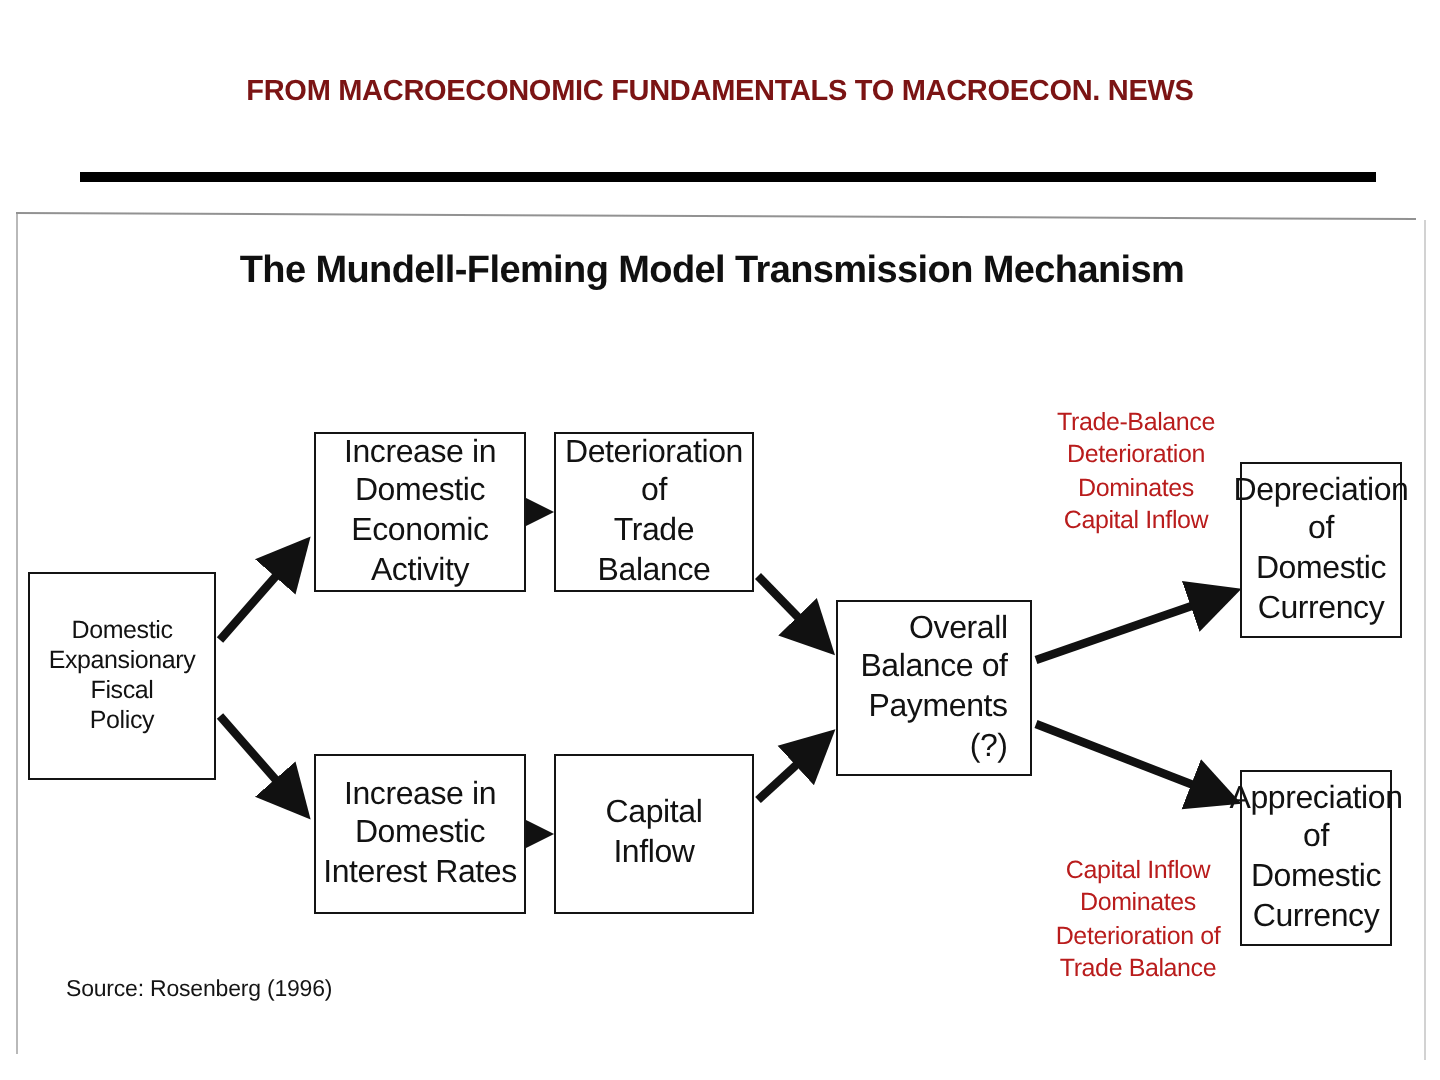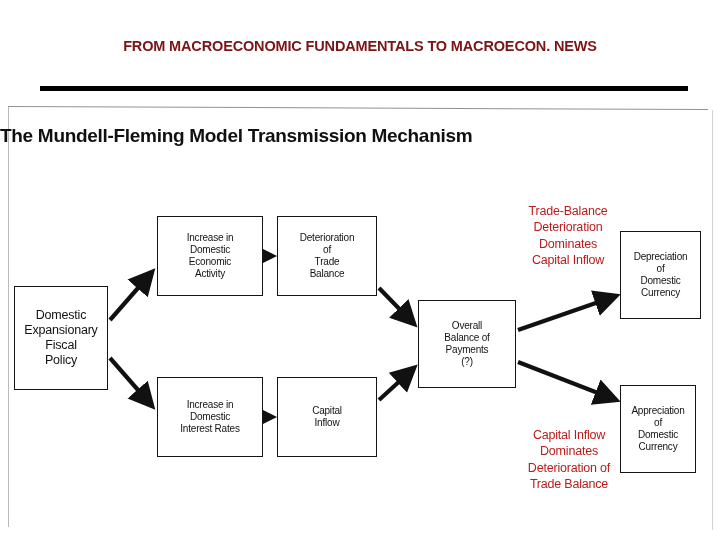--- a/index.html
+++ b/index.html
@@ -36,50 +36,50 @@
     position:absolute;left:8px;top:107px;width:1px;height:420px;
     background:#b9b9b9;
   }
   .scan-edge-right{
     position:absolute;left:712px;top:110px;width:1px;height:420px;
     background:#d2d2d2;
   }
 
   
   .fig-title{
-    position:absolute;left:0;top:125px;width:712px;
+    position:absolute;left:0;top:125px;width:712px;text-align:center;
     font-family:"Liberation Sans", sans-serif;
     font-size:19px;font-weight:bold;color:#101010;
     letter-spacing:-0.3px;white-space:nowrap;
   }
   .fig-sub{
     position:absolute;left:0;top:160px;width:712px;text-align:center;
     font-family:"Liberation Sans", sans-serif;
     font-size:14px;font-weight:normal;color:#2a2a2a;
     letter-spacing:-0.1px;white-space:nowrap;
   }
 
   
   .node{
     position:absolute;box-sizing:border-box;
     border:1.6px solid #141414;background:#ffffff;
     display:flex;align-items:center;justify-content:center;
     text-align:center;color:#121212;
     font-family:"Liberation Sans", sans-serif;
-    font-size:10px;line-height:1.22;letter-spacing:-0.2px;
+    font-size:16px;line-height:1.22;letter-spacing:-0.2px;
     padding:2px 3px;
   }
   .node span{display:block;white-space:pre-line;}
 
   #n-policy   {left:14px; top:286px; width:94px;  height:104px; font-size:12.5px;}
   #n-activity {left:157px;top:216px; width:106px; height:80px;}
   #n-trade    {left:277px;top:216px; width:100px; height:80px;}
   #n-rates    {left:157px;top:377px; width:106px; height:80px;}
   #n-capital  {left:277px;top:377px; width:100px; height:80px;align-items:center;}
-  #n-bop      {left:418px;top:300px; width:98px;  height:88px;}
+  #n-bop      {left:418px;top:300px; width:98px;  height:88px;text-align:right;}
   #n-depr     {left:620px;top:231px; width:81px;  height:88px;}
   #n-appr     {left:620px;top:385px; width:76px;  height:88px;}
 
   
   .caption{
     position:absolute;text-align:center;color:#b91c1c;
     font-family:"Liberation Sans", sans-serif;
     font-size:12.5px;line-height:1.30;letter-spacing:-0.2px;
     white-space:pre-line;
   }
@@ -185,13 +185,14 @@
 
   <div class="caption" id="c-top">Trade-Balance
 Deterioration
 Dominates
 Capital Inflow</div>
   <div class="caption" id="c-bottom">Capital Inflow
 Dominates
 Deterioration of
 Trade Balance</div>
 
+  <div class="source">Source: Rosenberg (1996)</div>
 </div>
 
 </body></html>

